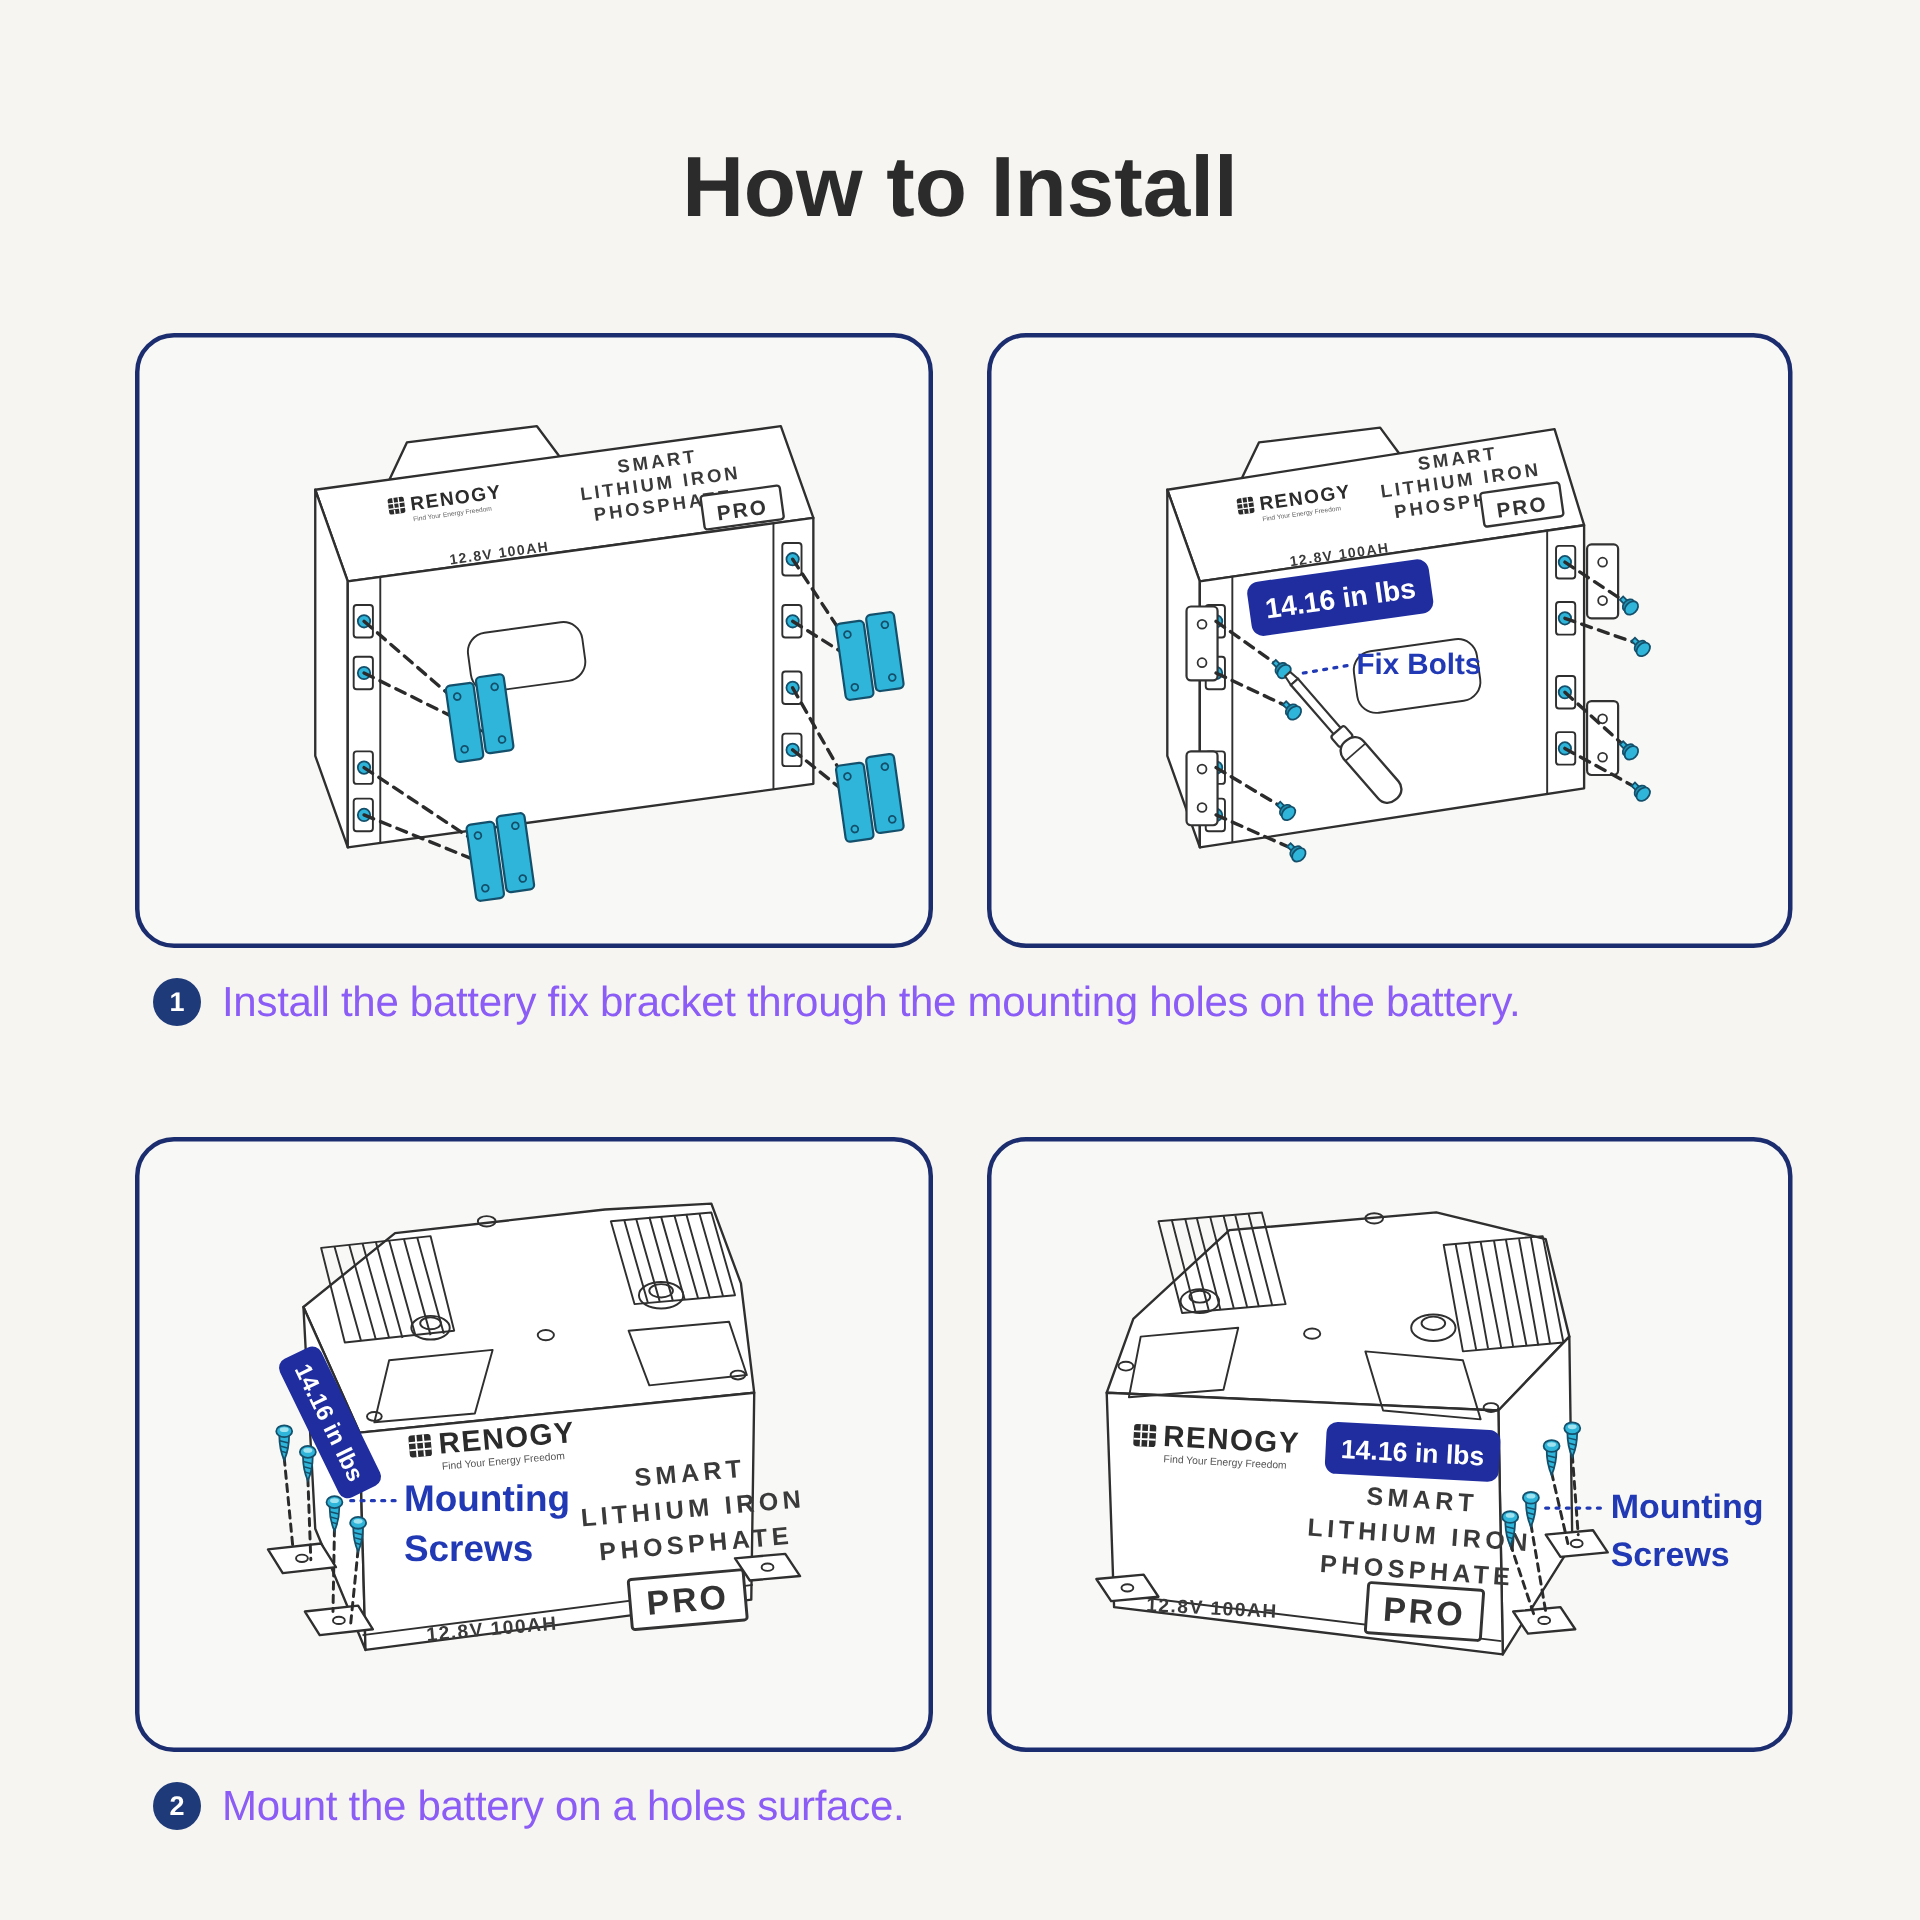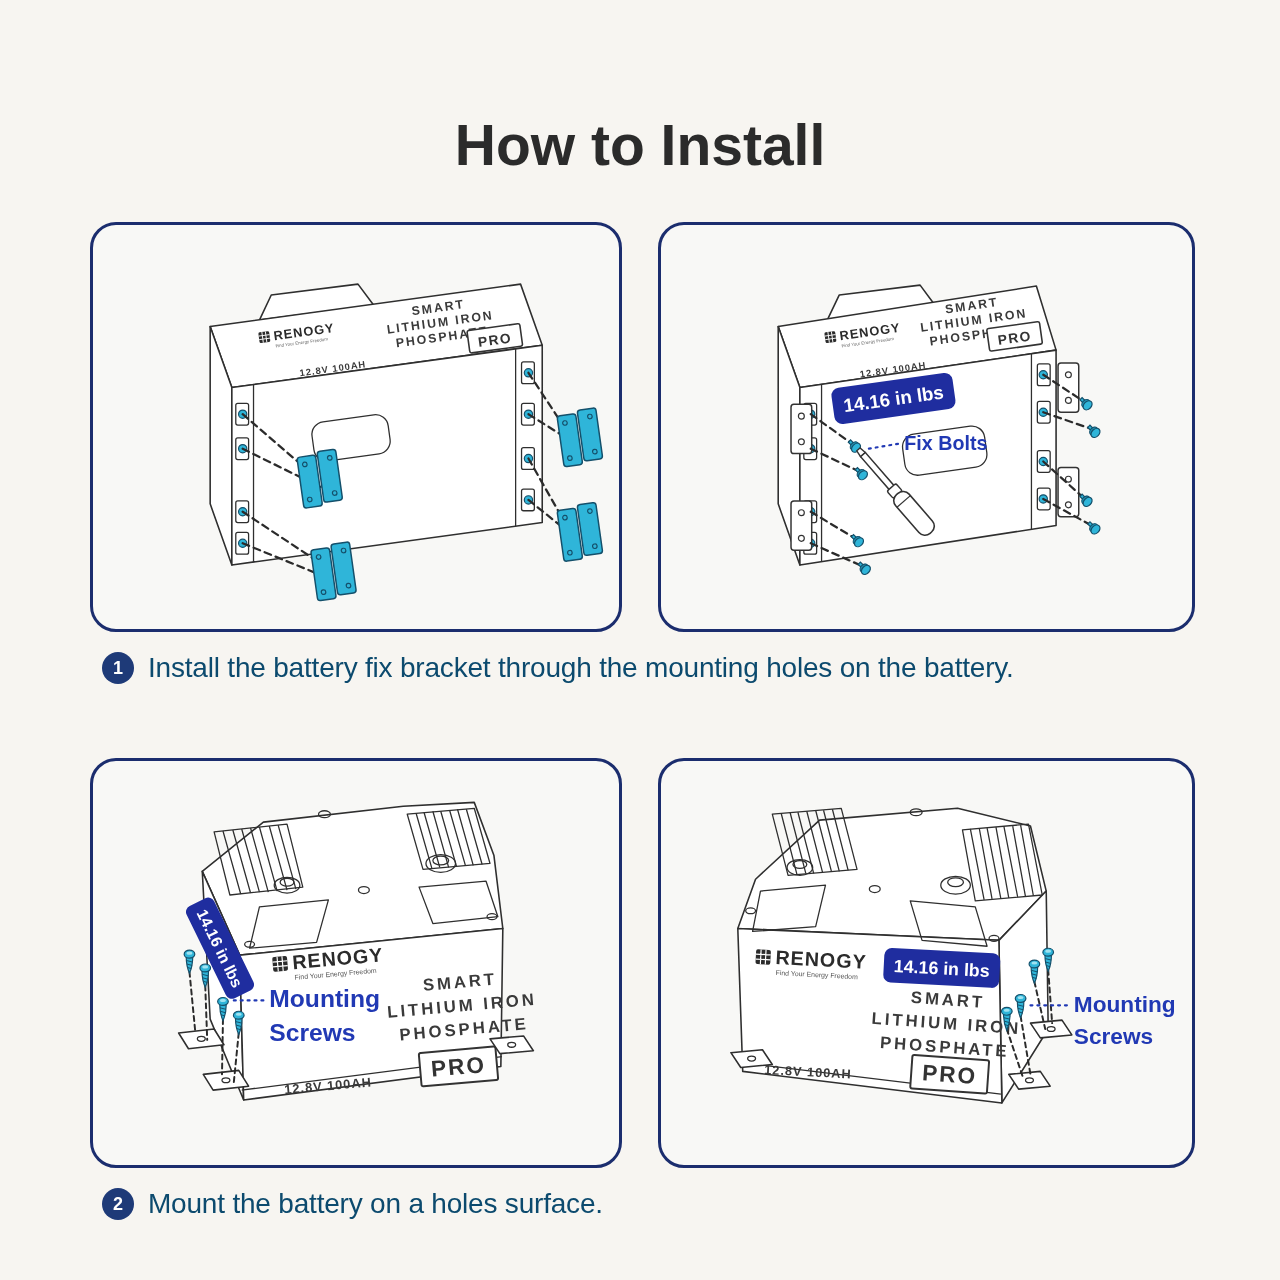--- a/index.html
+++ b/index.html
@@ -2,41 +2,41 @@
 <html><head>
 <meta charset="utf-8">
 <style>
   html,body{margin:0;padding:0;}
   body{
     width:1280px;height:1280px;position:relative;overflow:hidden;
     background:#f7f5f1;
     font-family:"Liberation Sans",sans-serif;
   }
   .title{
-    position:absolute;top:112px;left:0;width:100%;text-align:center;
+    position:absolute;top:92px;left:0;width:100%;text-align:center;
     font-size:57px;font-weight:800;color:#2b2b2b;letter-spacing:0;
   }
   .panel{
     position:absolute;background:#f8f8f6;border:3px solid #1b2d6e;
     border-radius:26px;box-sizing:border-box;overflow:hidden;
   }
   #panel1{left:90px;top:222px;width:532px;height:410px}
   #panel2{left:658px;top:222px;width:537px;height:410px}
   #panel3{left:90px;top:758px;width:532px;height:410px}
   #panel4{left:658px;top:758px;width:537px;height:410px}
   .panel svg{width:100%;height:100%;display:block}
   .step{position:absolute;display:flex;align-items:center;gap:14px}
   #step1{left:102px;top:652px}
   #step2{left:102px;top:1188px}
   .step-num{
     width:32px;height:32px;border-radius:50%;background:#1e3a78;color:#fff;
     font-weight:bold;font-size:18px;display:flex;align-items:center;
     justify-content:center;flex:0 0 32px;
   }
-  .step-text{font-size:28px;color:#0c4a6e;letter-spacing:-0.2px;white-space:nowrap}
+  .step-text{font-size:28px;color:#8b5cf6;letter-spacing:-0.2px;white-space:nowrap}
 
   svg text{font-family:"Liberation Sans",sans-serif}
   .ln{fill:#ffffff;stroke:#2f2f2f;stroke-width:1.6;stroke-linejoin:round}
   .ln2{fill:none;stroke:#2f2f2f;stroke-width:1.3;stroke-linejoin:round}
   .dash{fill:none;stroke:#2b2b2b;stroke-width:2.3;stroke-dasharray:7 5;stroke-linecap:round}
   .dashv{fill:none;stroke:#2b2b2b;stroke-width:2;stroke-dasharray:5 4;stroke-linecap:round}
   .dot{fill:none;stroke:#2139b4;stroke-width:2.2;stroke-dasharray:2 5;stroke-linecap:round}
   .hole{fill:#2fb5d9;stroke:#14506b;stroke-width:1.2}
   .callout{fill:#2139b4;font-weight:bold}
   .spec{fill:#3a3a3a;font-weight:bold;letter-spacing:1px}

